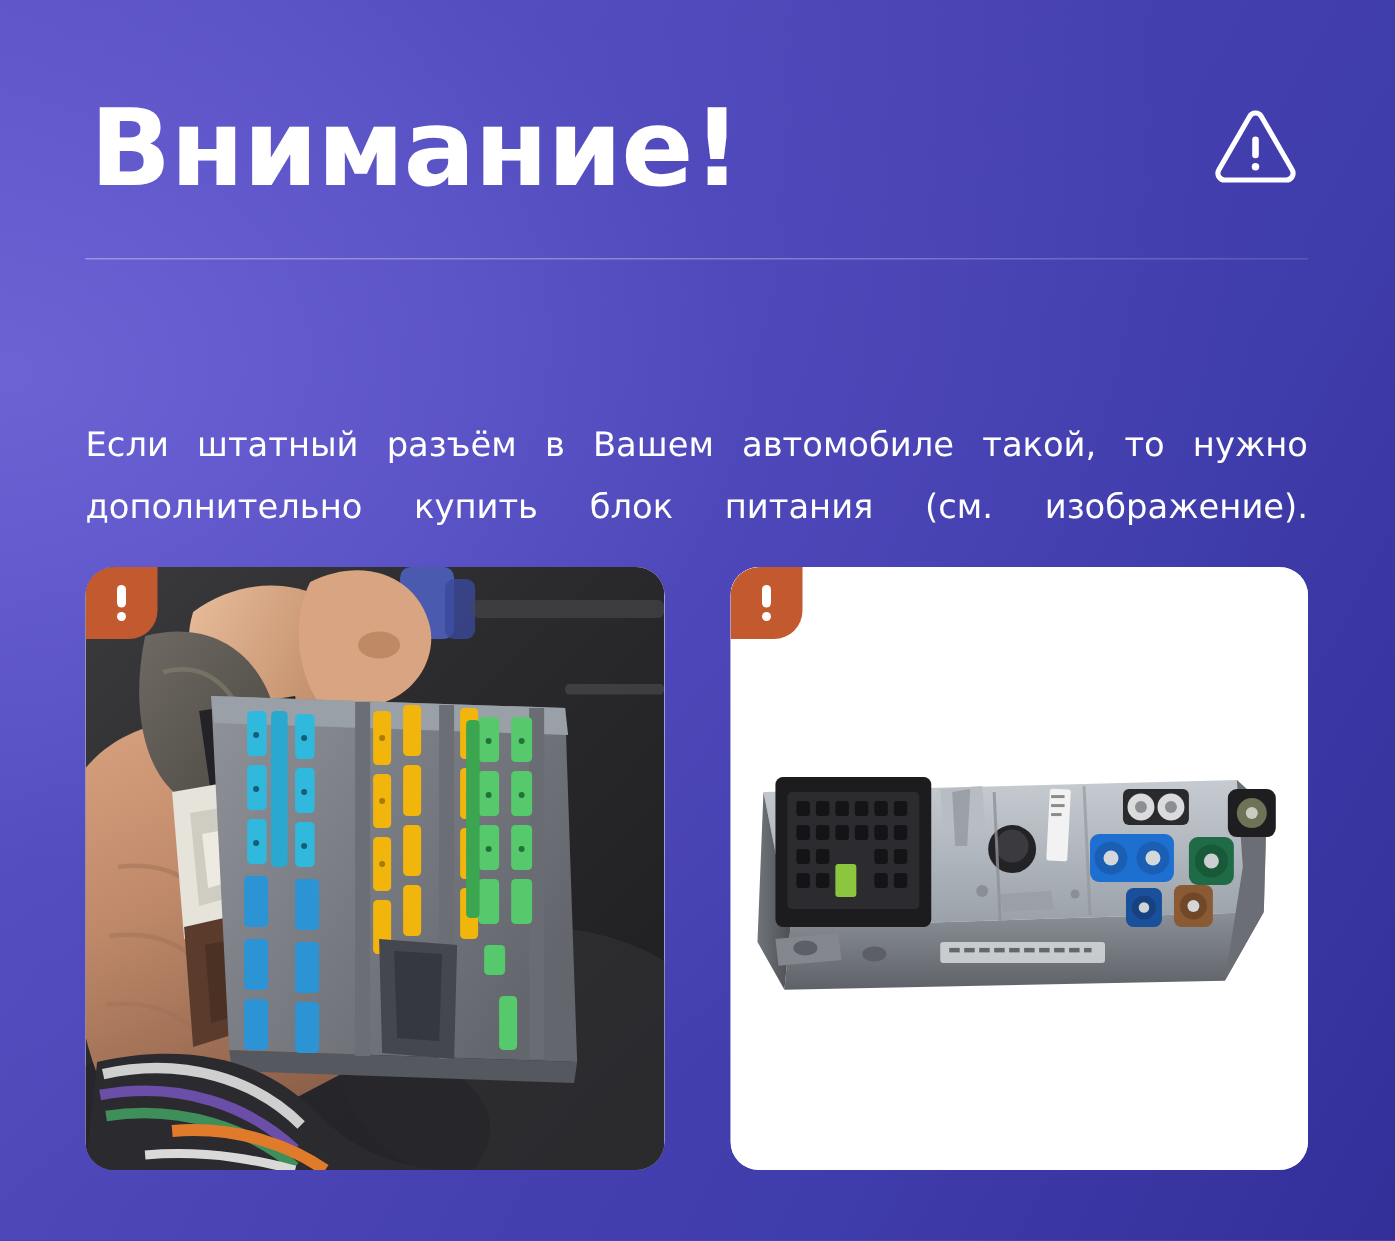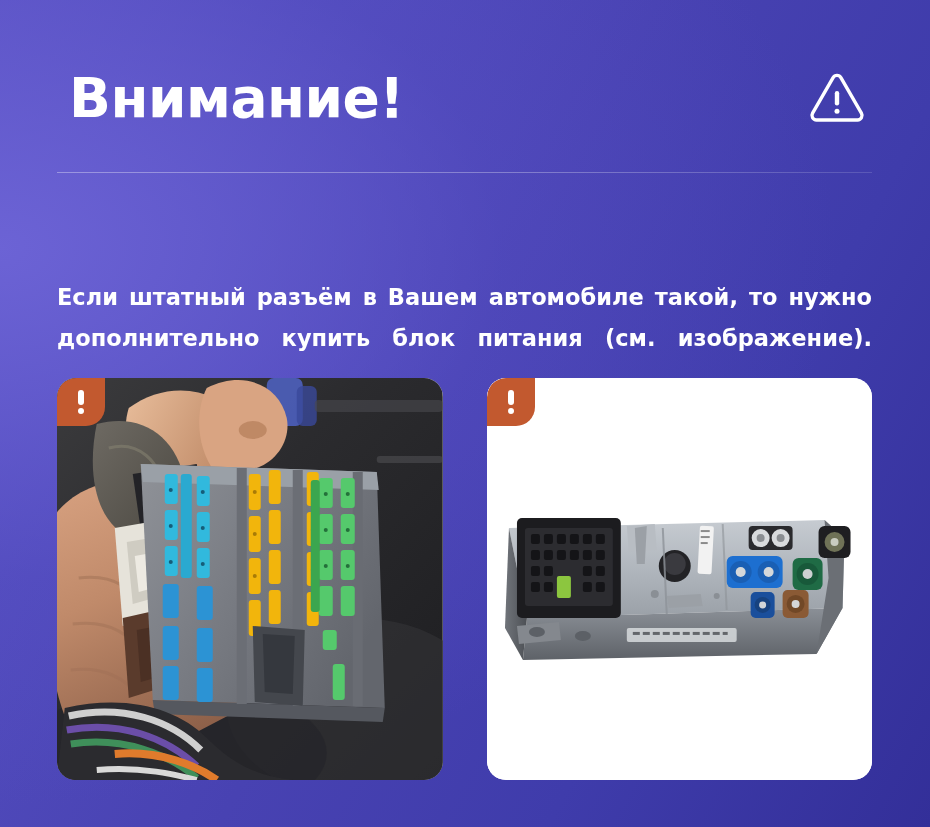--- a/index.html
+++ b/index.html
@@ -29,27 +29,27 @@
     position: absolute;
     left: 57px;
     top: 52px;
     width: 815px;
     height: 92px;
     display: flex;
     align-items: center;
     justify-content: space-between;
   }
   #page-title {
-    font-size: 55px;
+    font-size: 71px;
     line-height: 1;
     font-weight: 700;
     letter-spacing: -0.5px;
     color: #ffffff;
     white-space: nowrap;
-    margin: 12px;
+    margin: 3px;
     padding: 0;
     font-family: "DejaVu Sans", sans-serif;
   }
   #warning-triangle-icon {
     width: 58px;
     height: 58px;
     display: block;
     margin-right: 6px;
   }
 
@@ -68,21 +68,21 @@
 
   
   #body-copy {
     position: absolute;
     left: 57px;
     top: 236px;
     width: 815px;
     color: #ffffff;
     font-size: 22.5px;
     line-height: 41px;
-    font-weight: 700;
+    font-weight: 400;
     text-align: justify;
     text-justify: inter-word;
     font-family: "DejaVu Sans", sans-serif;
     margin-top: 41px;
   }
   #body-copy::after {
     content: "";
     display: inline-block;
     width: 100%;
   }

